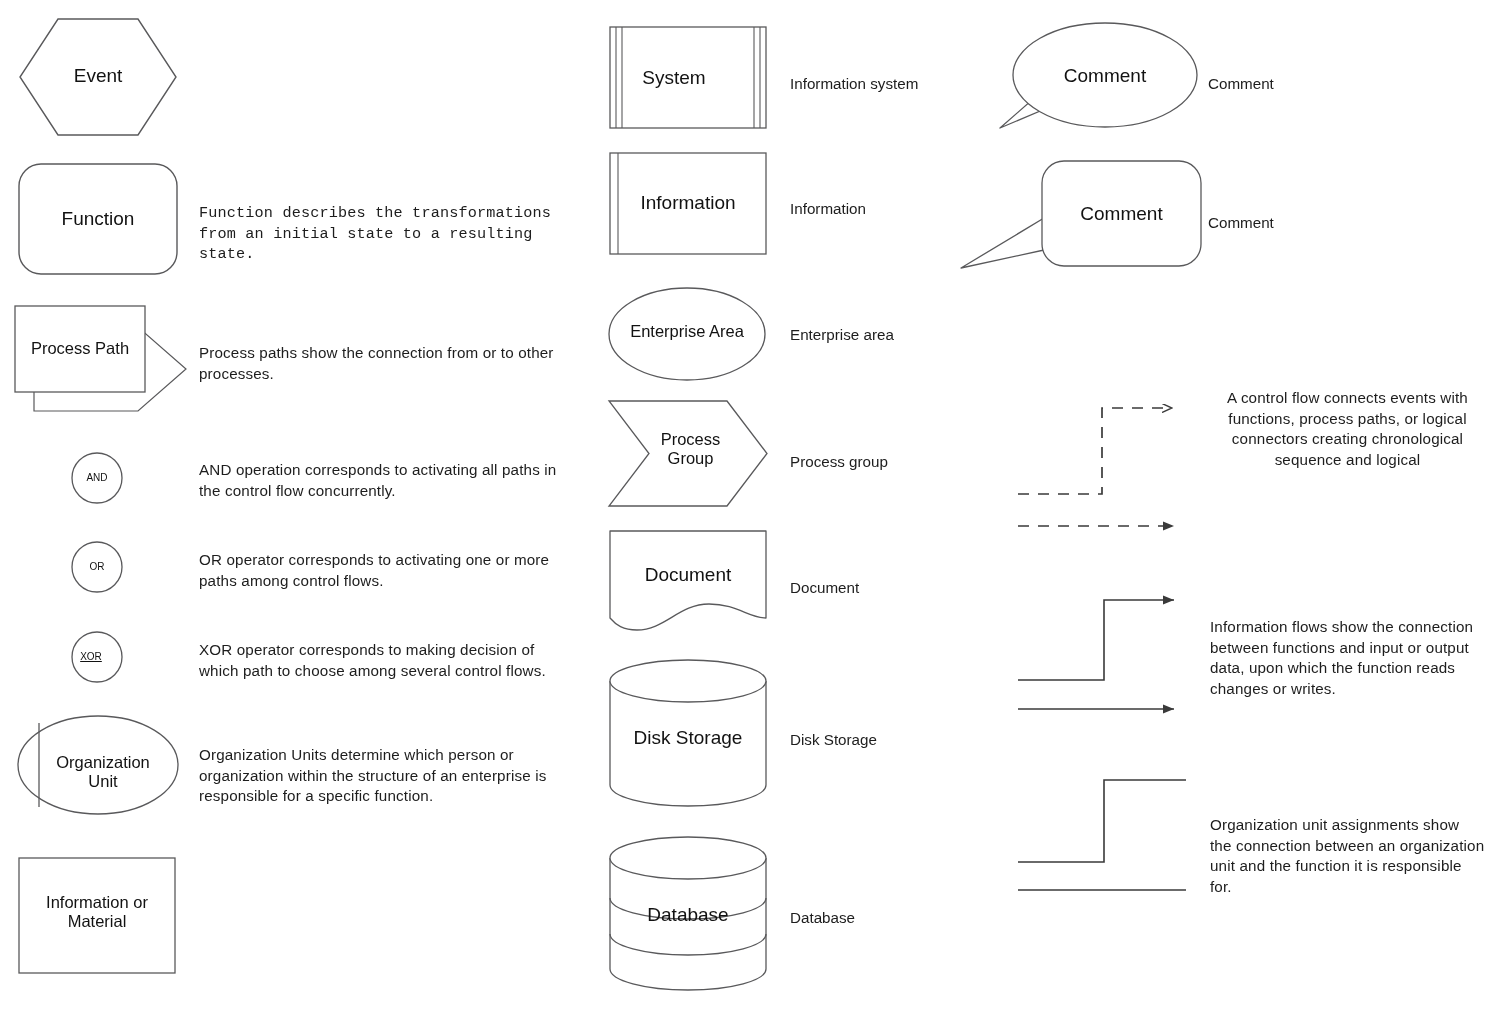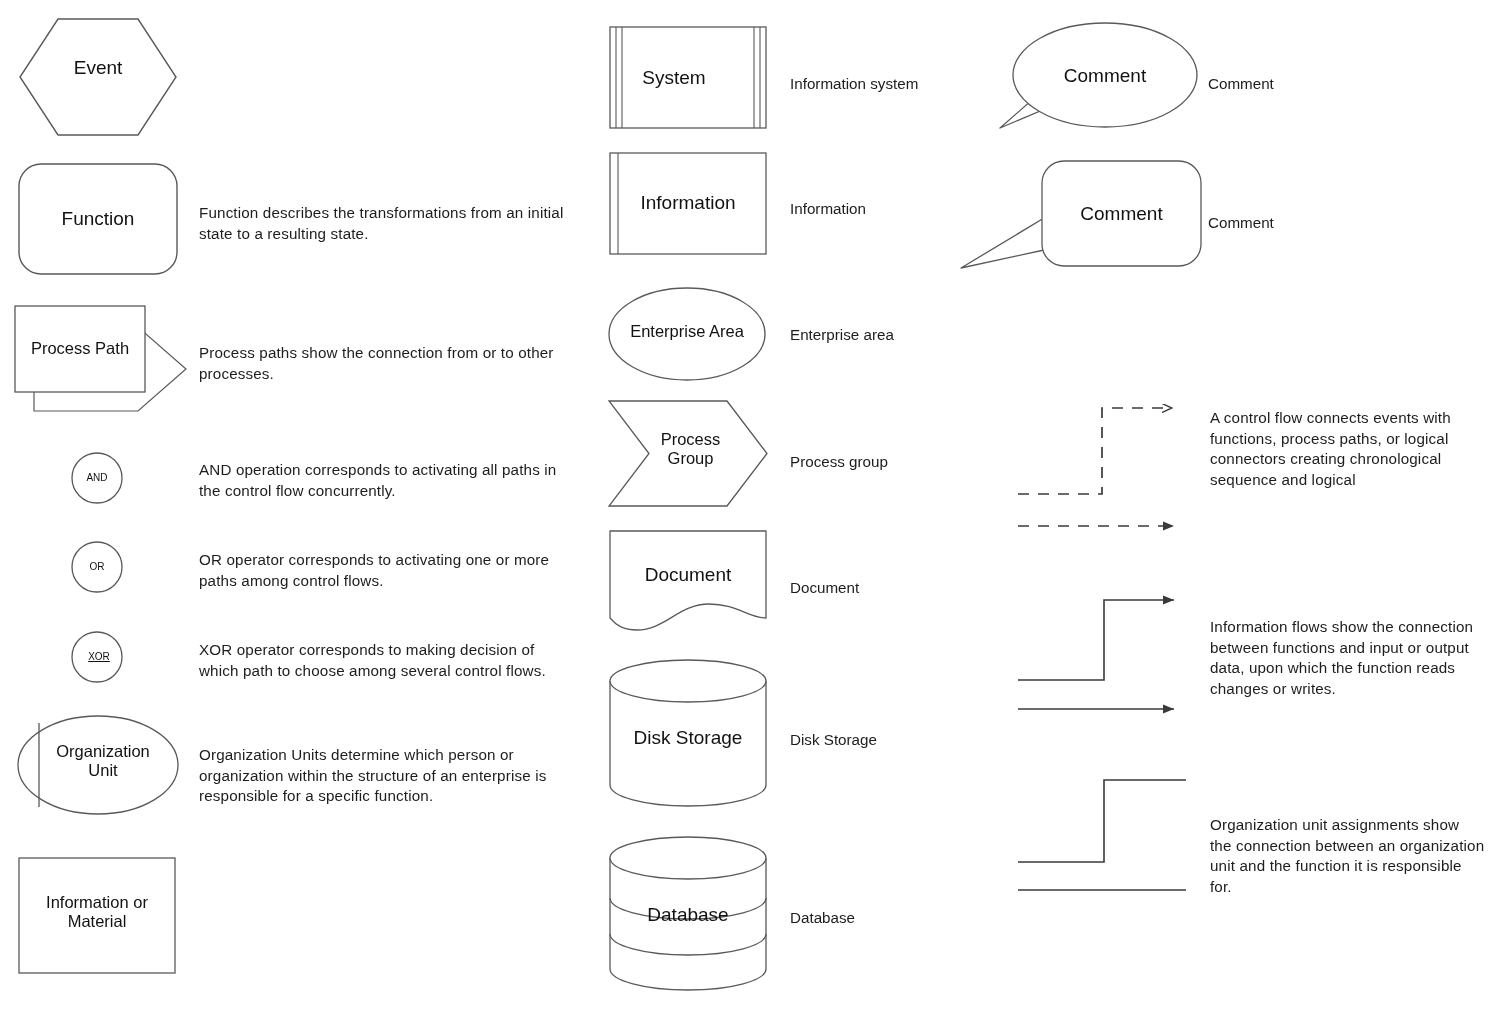--- a/index.html
+++ b/index.html
@@ -50,30 +50,30 @@
 </style>
 </head>
 <body>
 
 <div id="canvas">
 
   <div class="abs" style="left:18px; top:17px;">
     <svg class="shape-svg" width="160" height="120" viewBox="0 0 160 120">
       <polygon points="40,2 120,2 158,60 120,118 40,118 2,60" fill="#ffffff" stroke="#59595b" stroke-width="1.4"></polygon>
     </svg>
-    <div class="shape-label" style="left:0; top:39px; width:160px;">Event</div>
+    <div class="shape-label" style="left:0; top:47px; width:160px;">Event</div>
   </div>
 
   <div class="abs" style="left:18px; top:163px;">
     <svg class="shape-svg" width="160" height="112" viewBox="0 0 160 112">
       <rect x="1" y="1" width="158" height="110" rx="22" ry="22" fill="#ffffff" stroke="#59595b" stroke-width="1.4"></rect>
     </svg>
     <div class="shape-label" style="left:0; top:44px; width:160px;">Function</div>
   </div>
-  <div class="desc" style="left:199px; top:203px; width:375px;">Function describes the transformations from an initial state to a resulting state.</div>
+  <div class="desc" style="left:199px; top:203px; width:375px;font-family:Liberation Mono, monospace;">Function describes the transformations from an initial state to a resulting state.</div>
 
   <div class="abs" style="left:14px; top:305px;">
     <svg class="shape-svg" width="176" height="112" viewBox="0 0 176 112">
 
       <polygon points="20,22 124,22 172,64 124,106 20,106" fill="#ffffff" stroke="#59595b" stroke-width="1.2"></polygon>
 
       <rect x="1" y="1" width="130" height="86" fill="#ffffff" stroke="#59595b" stroke-width="1.3"></rect>
     </svg>
     <div class="shape-label sm" style="left:1px; top:34px; width:130px;">Process Path</div>
   </div>
@@ -92,30 +92,30 @@
       <circle cx="26" cy="26" r="25" fill="#ffffff" stroke="#59595b" stroke-width="1.3"></circle>
     </svg>
     <div class="shape-label op" style="left:0; top:17px; width:52px;">OR</div>
   </div>
   <div class="desc" style="left:199px; top:550px; width:375px;">OR operator corresponds to activating one or more paths among control flows.</div>
 
   <div class="abs" style="left:71px; top:631px;">
     <svg class="shape-svg" width="52" height="52" viewBox="0 0 52 52">
       <circle cx="26" cy="26" r="25" fill="#ffffff" stroke="#59595b" stroke-width="1.3"></circle>
     </svg>
-    <div class="shape-label op" style="left:8px; top:17px; width:40px;text-decoration:underline;">XOR</div>
+    <div class="shape-label op" style="left:0; top:17px; width:40px;text-decoration:underline;">XOR</div>
   </div>
   <div class="desc" style="left:199px; top:640px; width:375px;">XOR operator corresponds to making decision of which path to choose among several control flows.</div>
 
   <div class="abs" style="left:17px; top:715px;">
     <svg class="shape-svg" width="162" height="100" viewBox="0 0 162 100">
       <ellipse cx="81" cy="50" rx="80" ry="49" fill="#ffffff" stroke="#59595b" stroke-width="1.3"></ellipse>
       <line x1="22" y1="8" x2="22" y2="92" stroke="#59595b" stroke-width="1.3"></line>
     </svg>
-    <div class="shape-label sm" style="left:16px; top:27px; width:140px;">Organization
+    <div class="shape-label sm" style="left:16px; top:38px; width:140px;">Organization
 Unit</div>
   </div>
   <div class="desc" style="left:199px; top:745px; width:375px;">Organization Units determine which person or organization within the structure of an enterprise is responsible for a specific function.</div>
 
   <div class="abs" style="left:18px; top:857px;">
     <svg class="shape-svg" width="158" height="117" viewBox="0 0 158 117">
       <rect x="1" y="1" width="156" height="115" fill="#ffffff" stroke="#59595b" stroke-width="1.3"></rect>
     </svg>
     <div class="shape-label sm" style="left:2px; top:36px; width:154px;">Information or
 Material</div>
@@ -214,21 +214,21 @@
         <marker id="ah-solid" markerWidth="12" markerHeight="10" refX="11" refY="5" orient="auto" markerUnits="userSpaceOnUse">
           <path d="M0,0.6 L11,5 L0,9.4 Z" fill="#3a3a3a"></path>
         </marker>
       </defs>
 
       <path d="M6,102 L90,102 L90,16 L160,16" fill="none" stroke="#3a3a3a" stroke-width="1.7" stroke-dasharray="11 9" marker-end="url(#ah-open)"></path>
 
       <path d="M6,134 L162,134" fill="none" stroke="#3a3a3a" stroke-width="1.7" stroke-dasharray="11 9" marker-end="url(#ah-solid)"></path>
     </svg>
   </div>
-  <div class="desc" style="left:1210px; top:408px; width:275px;">A control flow connects events with functions, process paths, or logical connectors creating chronological sequence and logical</div>
+  <div class="desc" style="left:1210px; top:388px; width:275px;text-align:center;">A control flow connects events with functions, process paths, or logical connectors creating chronological sequence and logical</div>
 
   <div class="abs" style="left:1012px; top:592px;">
     <svg class="shape-svg" width="185" height="125" viewBox="0 0 185 125">
       <path d="M6,88 L92,88 L92,8 L162,8" fill="none" stroke="#3a3a3a" stroke-width="1.6" marker-end="url(#ah-solid)"></path>
       <path d="M6,117 L162,117" fill="none" stroke="#3a3a3a" stroke-width="1.6" marker-end="url(#ah-solid)"></path>
     </svg>
   </div>
   <div class="desc" style="left:1210px; top:617px; width:275px;">Information flows show the connection between functions and input or output data, upon which the function reads changes or writes.</div>
 
   <div class="abs" style="left:1014px; top:768px;">

